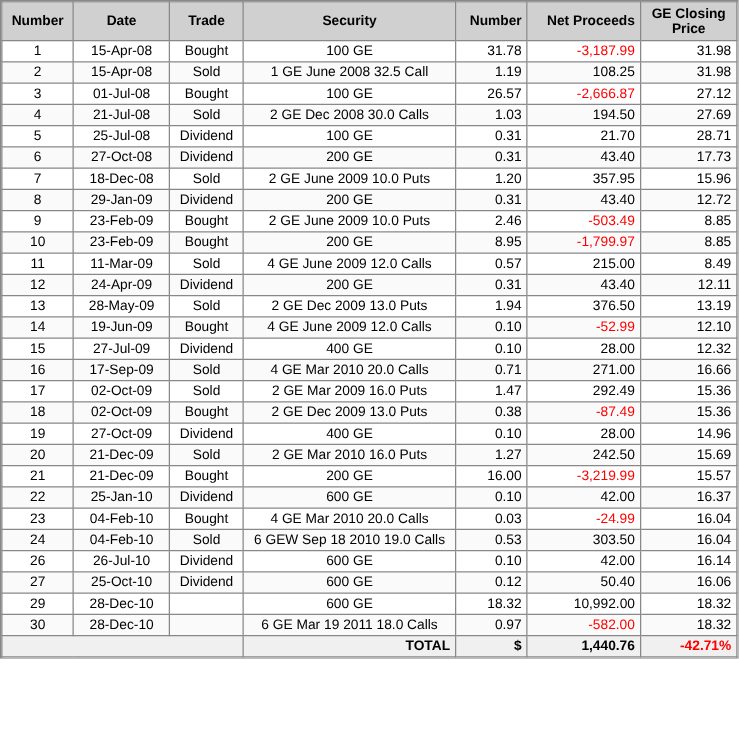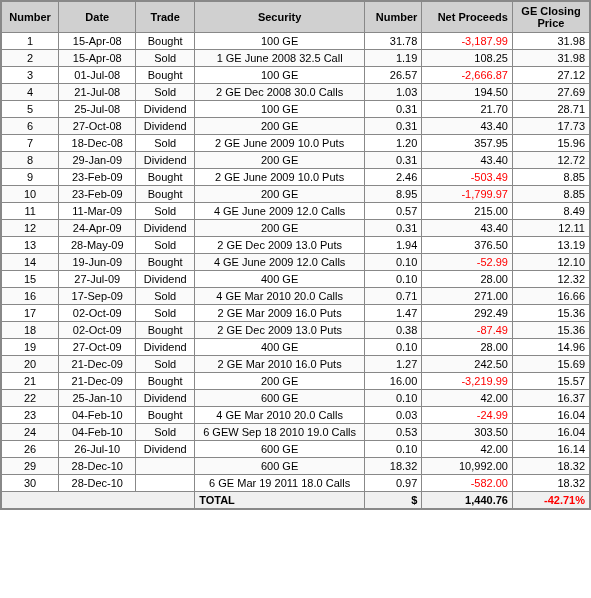--- a/index.html
+++ b/index.html
@@ -289,20 +289,29 @@
         <tr>
     <td class="col-number">26</td>
     <td class="col-date">26-Jul-10</td>
     <td class="col-trade">Dividend</td>
     <td class="col-security">600 GE</td>
     <td class="col-price">0.10</td>
     <td class="col-net black">42.00</td>
     <td class="col-ge">16.14</td>
   </tr>
         <tr>
+    <td class="col-number">27</td>
+    <td class="col-date">25-Oct-10</td>
+    <td class="col-trade">Dividend</td>
+    <td class="col-security">600 GE</td>
+    <td class="col-price">0.12</td>
+    <td class="col-net black">50.40</td>
+    <td class="col-ge">16.06</td>
+  </tr>
+        <tr>
     <td class="col-number">29</td>
     <td class="col-date">28-Dec-10</td>
     <td class="col-trade"></td>
     <td class="col-security">600 GE</td>
     <td class="col-price">18.32</td>
     <td class="col-net black">10,992.00</td>
     <td class="col-ge">18.32</td>
   </tr>
         <tr>
     <td class="col-number">30</td>
@@ -310,20 +319,20 @@
     <td class="col-trade"></td>
     <td class="col-security">6 GE Mar 19 2011 18.0 Calls</td>
     <td class="col-price">0.97</td>
     <td class="col-net red">-582.00</td>
     <td class="col-ge">18.32</td>
   </tr>
       </tbody>
     <tfoot>
       <tr class="total-row">
         <td colspan="3"></td>
-        <td class="col-security" style="font-weight:bold;text-align:left;">TOTAL</td>
+        <td class="col-security" style="font-weight:bold;text-align:right;">TOTAL</td>
         <td class="col-price" style="text-align:right;">$</td>
         <td class="col-net" style="font-weight:bold;text-align:right;">1,440.76</td>
         <td class="col-ge red" style="font-weight:bold;text-align:right;">-42.71%</td>
       </tr>
     </tfoot>
   </table>
 </div>
 
 </body></html>

